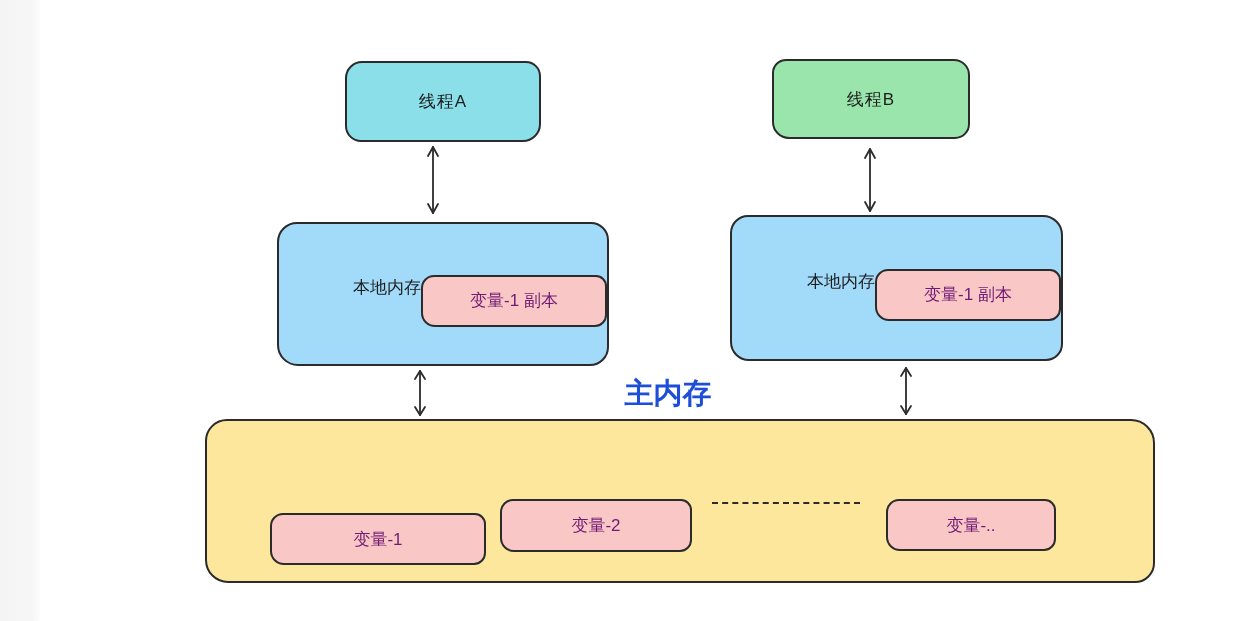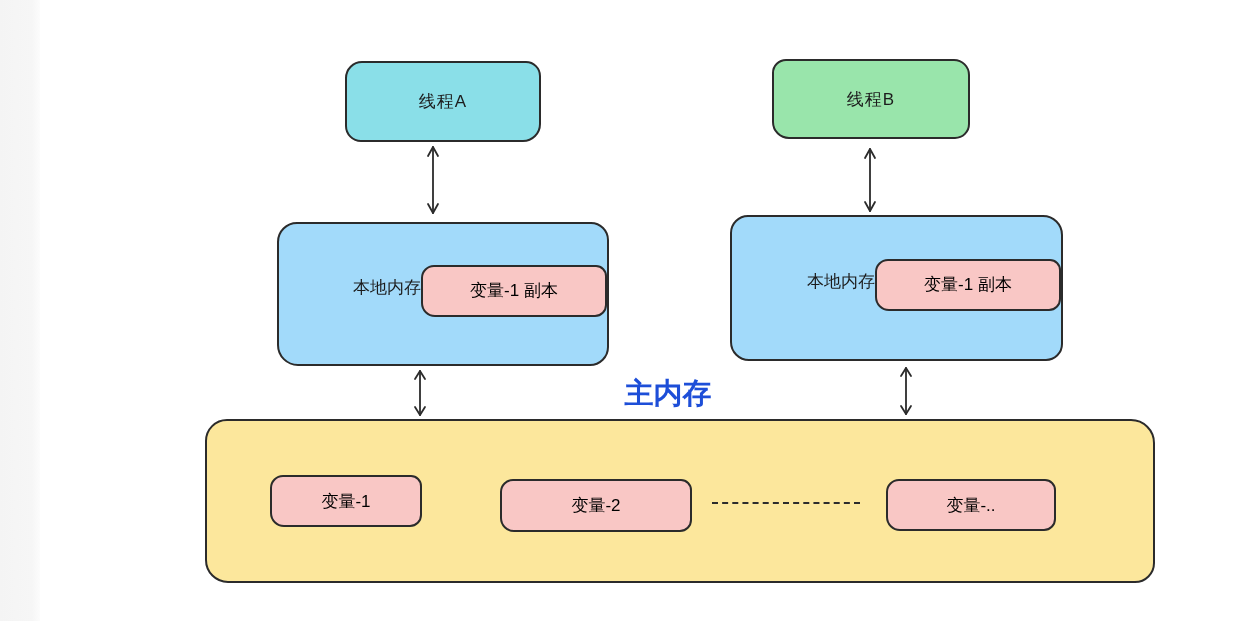--- a/index.html
+++ b/index.html
@@ -9,25 +9,25 @@
     background:linear-gradient(to right,#f4f4f4,#f6f6f6 80%,#fcfcfc);}
   .box{position:absolute;border:2.5px solid #2b2b2b;box-sizing:border-box;color:#1c1c1c;}
   .thread{display:flex;align-items:center;justify-content:center;font-size:17px;letter-spacing:1px;}
   #threadA{left:345px;top:61px;width:196px;height:81px;border-radius:17px 15px 18px 16px;}
   #threadB{left:772px;top:59px;width:198px;height:80px;border-radius:14px 16px 15px 17px;}
   .localmem{display:flex;flex-direction:row;justify-content:flex-end;align-items:center;padding-bottom:7px;}
   #localA{left:277px;top:222px;width:332px;height:144px;border-radius:20px 18px 19px 21px;}
   #localB{left:730px;top:215px;width:333px;height:146px;border-radius:18px 20px 17px 19px;}
   .lm-title{font-size:17px;margin-bottom:7px;color:#1c1c1c;}
   .var-box{border:2.5px solid #2b2b2b;box-sizing:border-box;border-radius:13px 11px 12px 14px;
-    display:flex;align-items:center;justify-content:center;font-size:17px;color:#000000;}
+    display:flex;align-items:center;justify-content:center;font-size:17px;color:#701a75;margin-top:20px;}
   .copy{width:186px;height:52px;}
   #mainmem{left:205px;top:419px;width:950px;height:164px;border-radius:22px 24px 20px 23px;}
   .mm-var{position:absolute;}
-  #var1{left:63px;top:54px;width:152px;height:52px;}
+  #var1{left:63px;top:72px;width:216px;height:52px;}
   #var2{left:293px;top:58px;width:192px;height:53px;}
   #varN{left:679px;top:58px;width:170px;height:52px;}
   .dashes{position:absolute;left:505px;top:81px;width:148px;height:0;border-top:2.5px dashed #2b2b2b;}
   .mm-title{position:absolute;left:598px;top:374px;width:140px;text-align:center;
     font-size:29px;font-weight:600;color:#1d4ed8;}
   .arrow{position:absolute;}
   .arrow svg{display:block;}
   .arrow path{stroke:#2b2b2b;stroke-width:1.8;fill:none;stroke-linecap:round;stroke-linejoin:round;}
   #arrowA{left:424px;top:144px;}
   #arrowB{left:861px;top:146px;}

